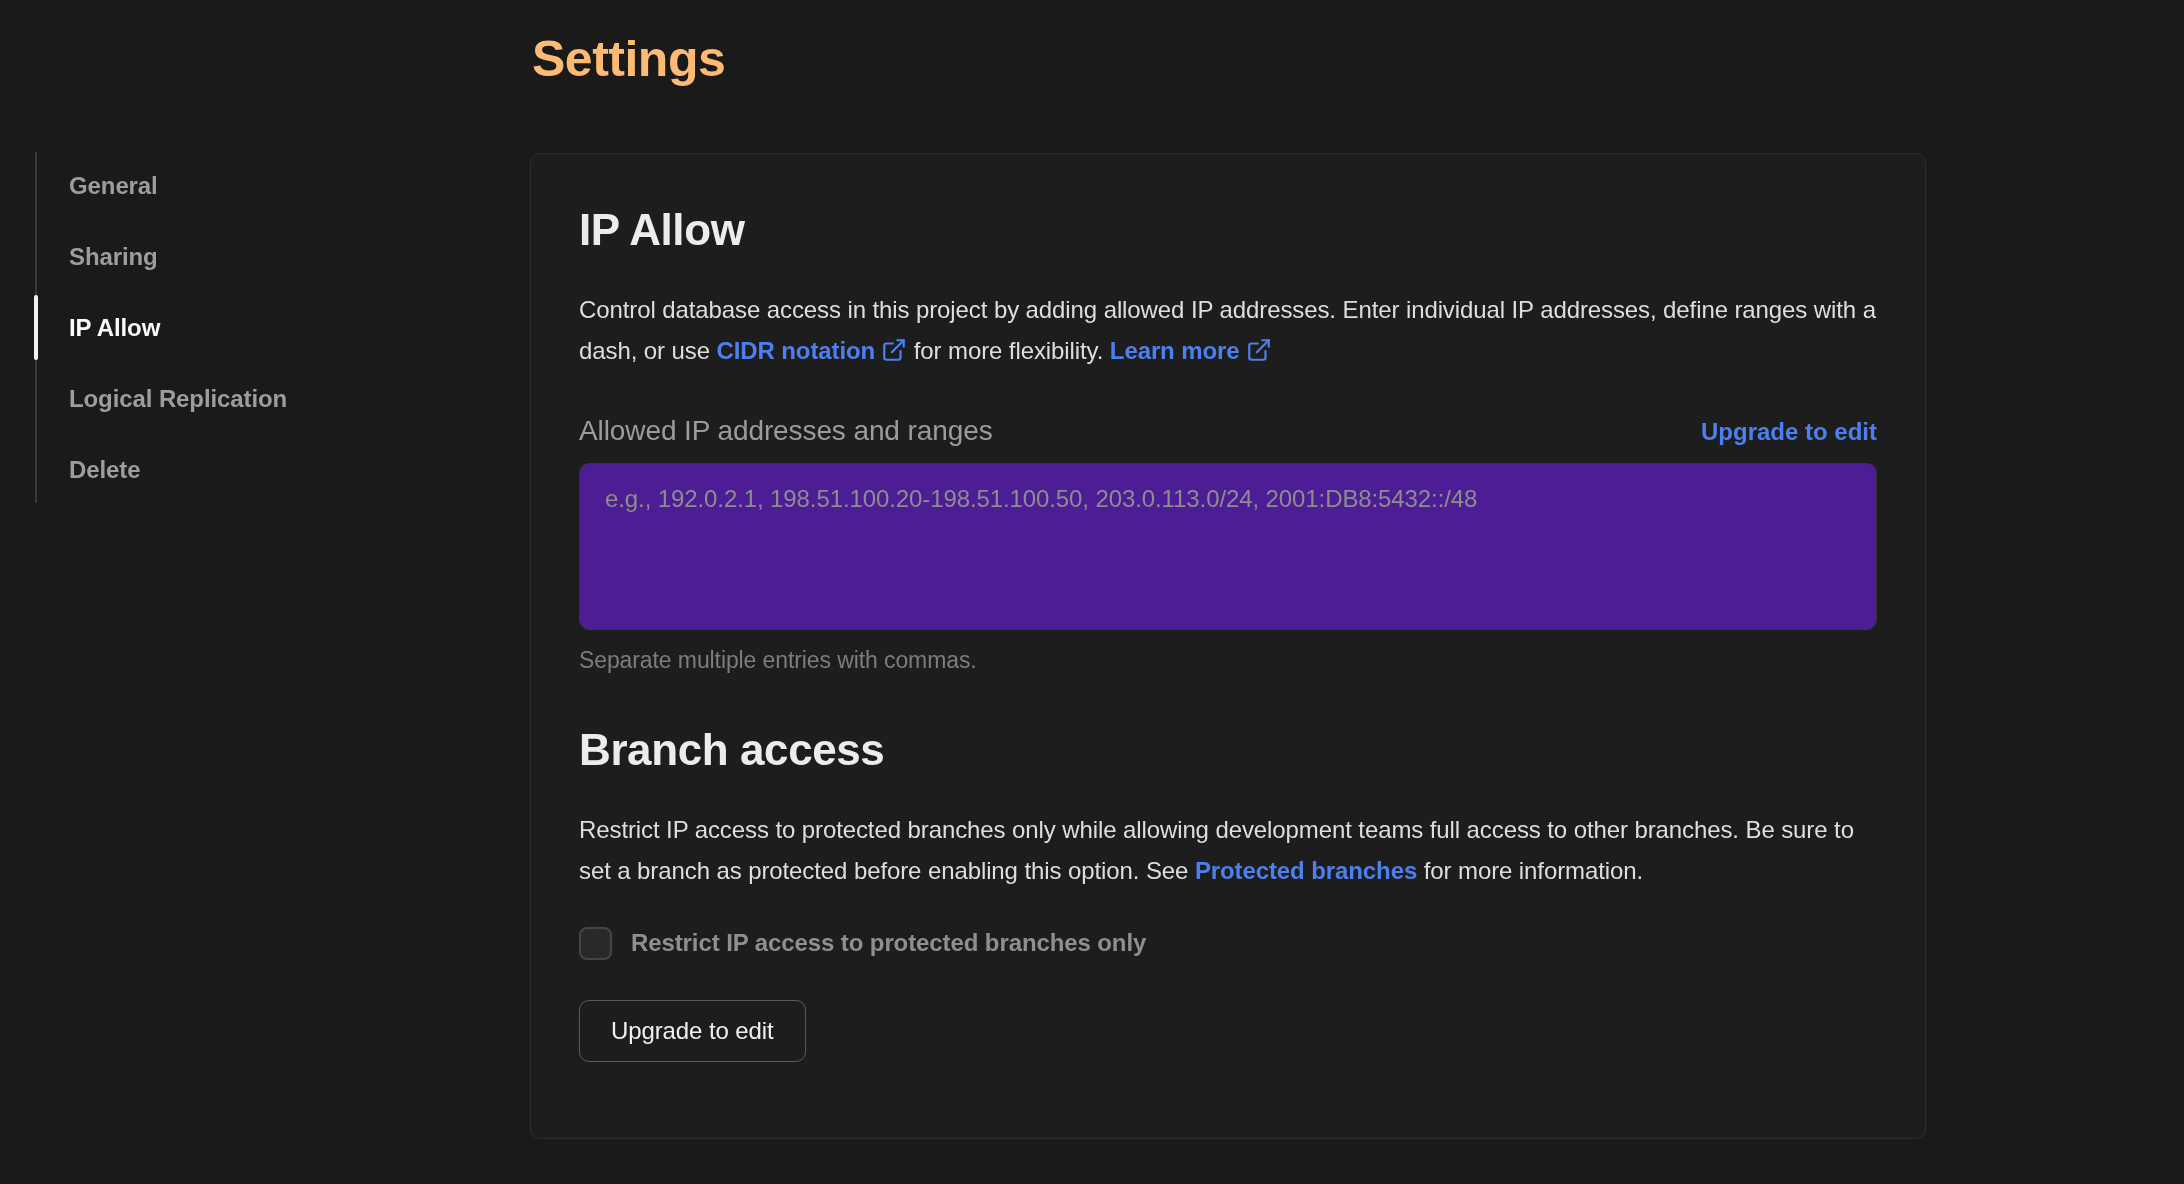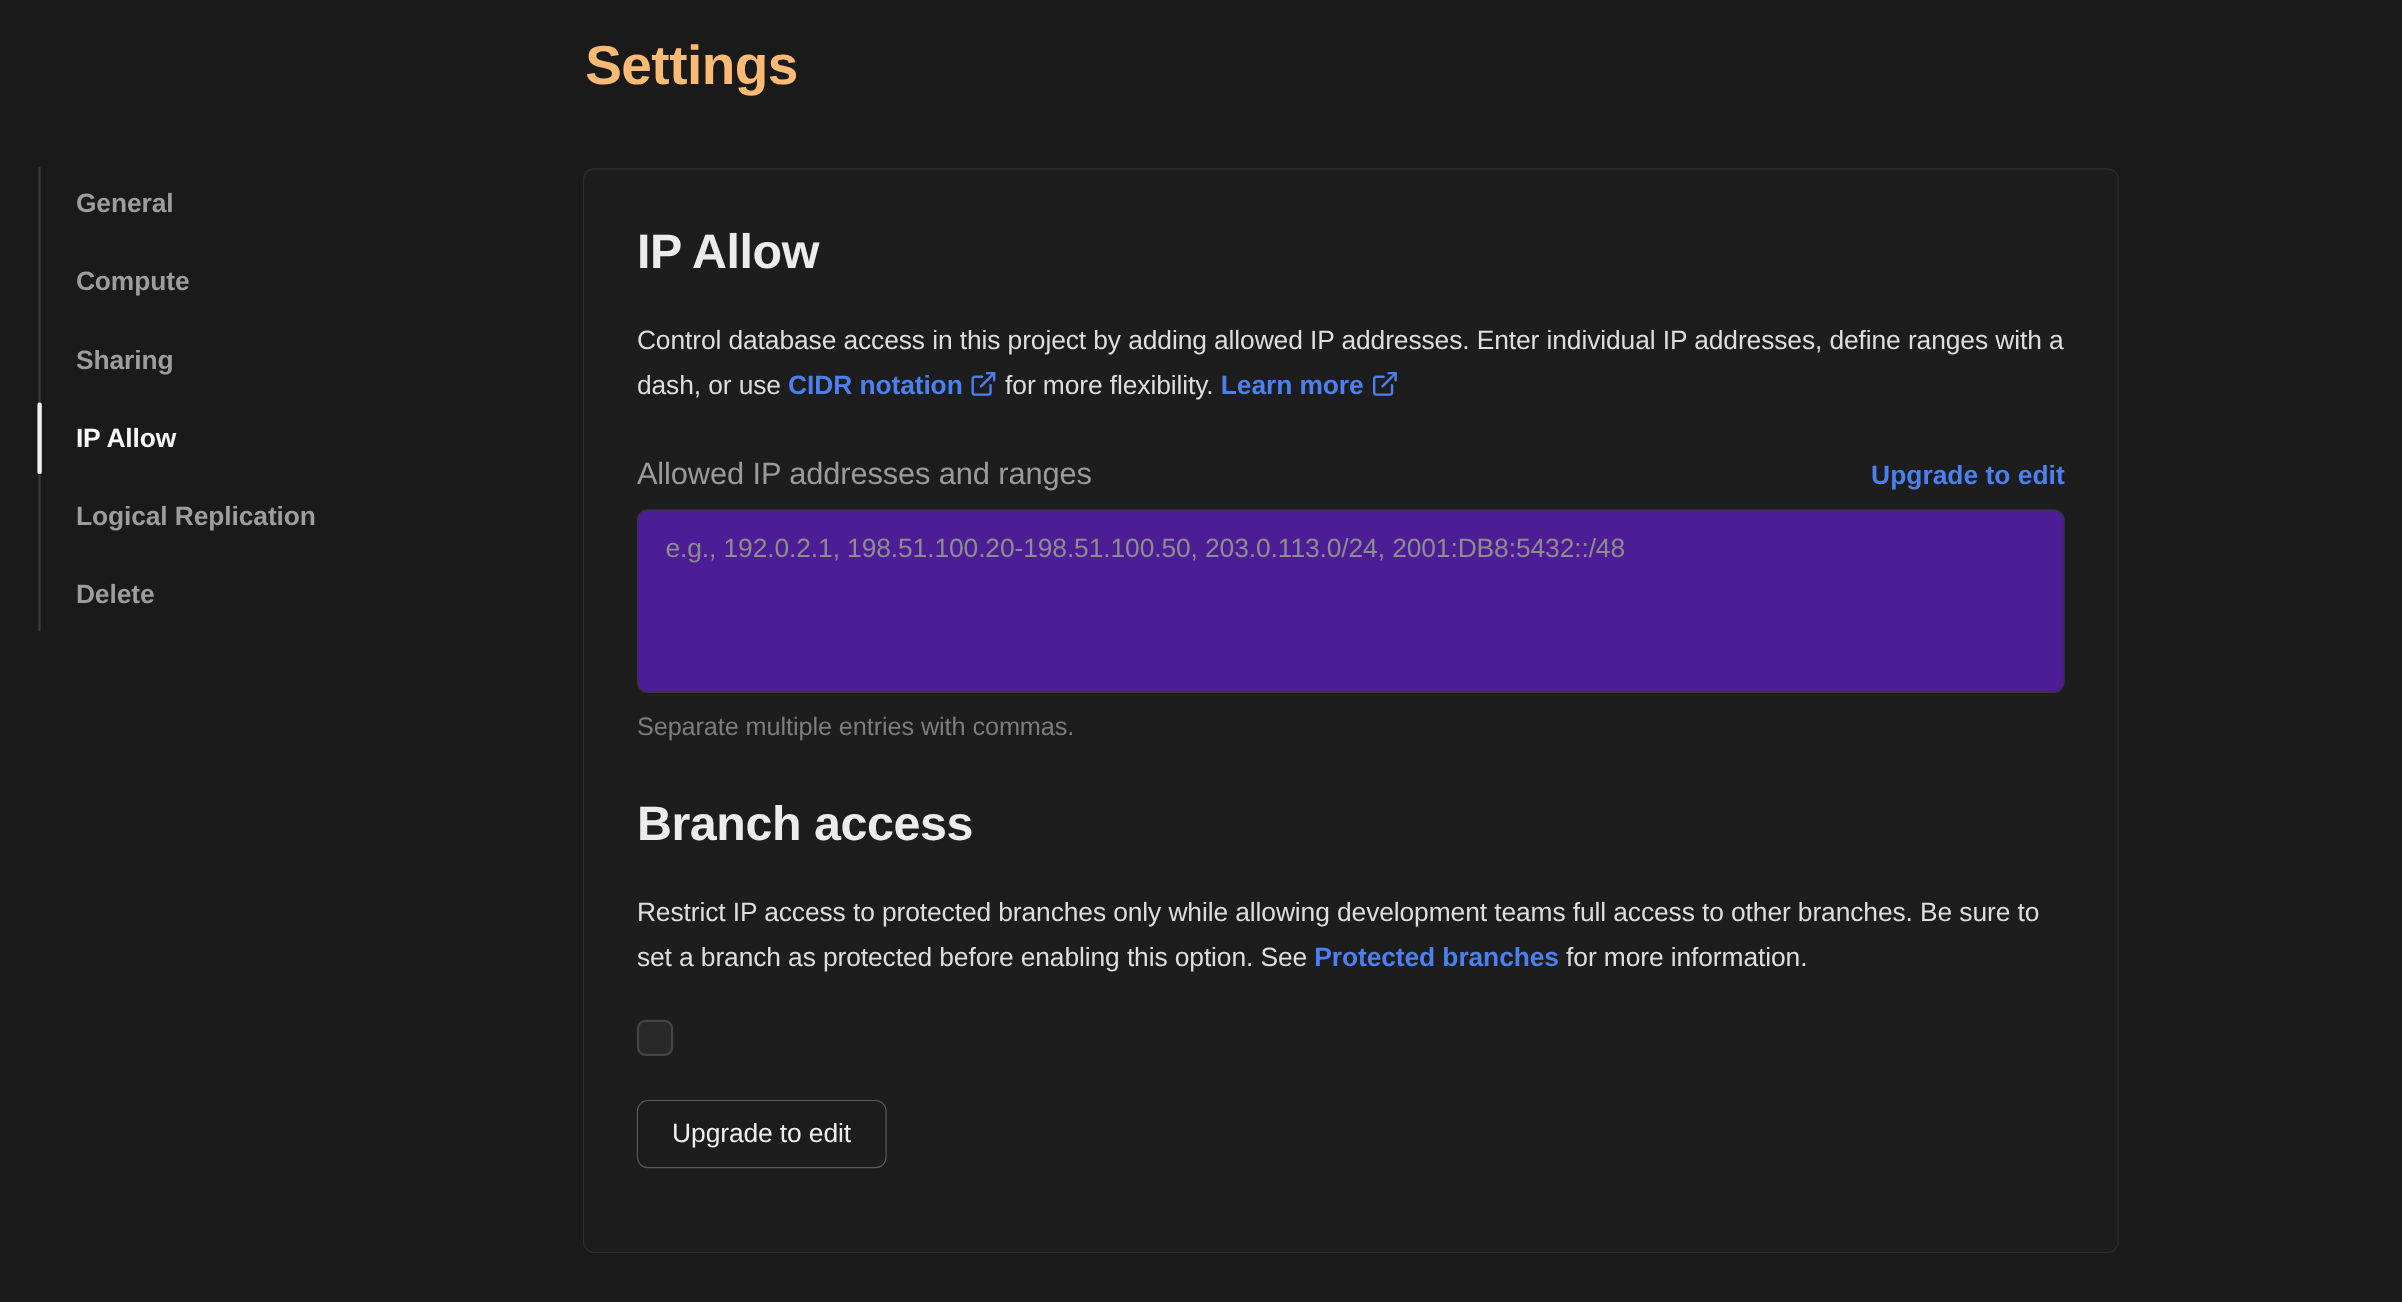--- a/index.html
+++ b/index.html
@@ -191,21 +191,20 @@
   }
 </style>
 </head>
 <body>
 
 <h1 class="page-title">Settings</h1>
 
 <nav class="sidebar">
   <div class="sidebar-rail"></div>
   <div class="sidebar-item">General</div>
-  <div class="sidebar-item">Compute</div>
   <div class="sidebar-item">Sharing</div>
   <div class="sidebar-item active">IP Allow</div>
   <div class="sidebar-item">Logical Replication</div>
   <div class="sidebar-item">Delete</div>
 </nav>
 
 <section class="card">
 
   <h2 class="section-heading">IP Allow</h2>
 
@@ -236,17 +235,18 @@
   <h2 class="section-heading branch-heading">Branch access</h2>
 
   <p class="para">
     <span>Restrict IP access to protected branches only while allowing development teams full access to other branches. Be sure to set a branch as protected before enabling this option. See</span>
     <a class="link" style="white-space:normal;">Protected branches</a>
     <span>for more information.</span>
   </p>
 
   <div class="checkbox-row">
     <div class="checkbox" role="checkbox" aria-checked="false"></div>
+    <span class="checkbox-label">Restrict IP access to protected branches only</span>
   </div>
 
   <button class="upgrade-button">Upgrade to edit</button>
 
 </section>
 
 </body></html>

